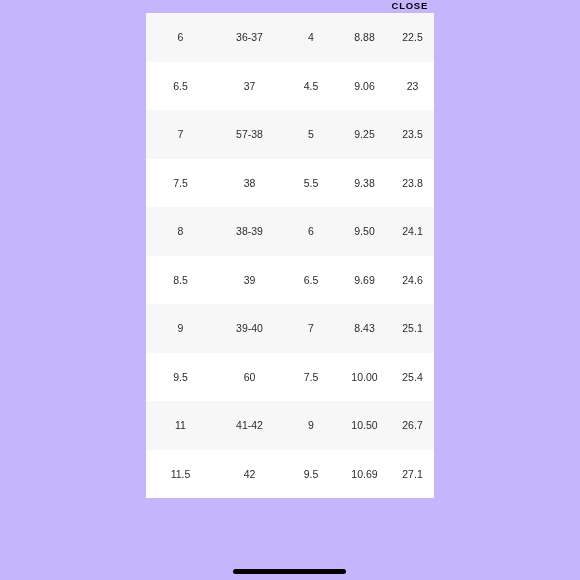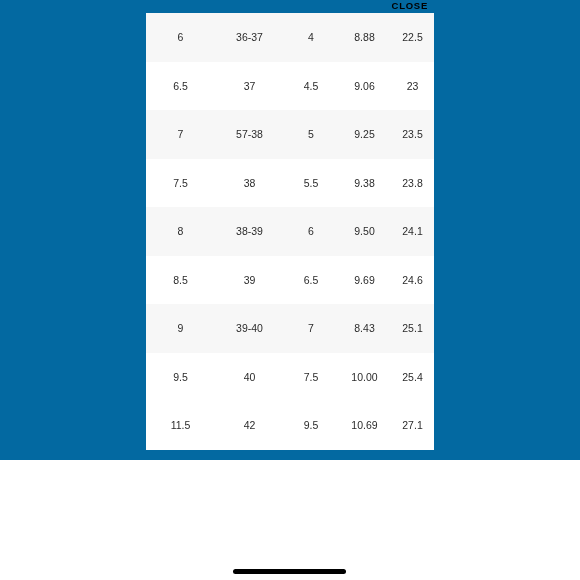--- a/index.html
+++ b/index.html
@@ -4,22 +4,22 @@
 <style>
   * { margin:0; padding:0; box-sizing:border-box; }
   html, body {
     width:580px; height:580px;
     background:#ffffff;
     font-family:"Liberation Sans", sans-serif;
     overflow:hidden;
   }
   #screen {
     position:relative;
-    width:580px; height:460px;
-    background:#0369a1;
+    width:580px; height:580px;
+    background:#c4b5fd;
   }
 
   
   #close-button {
     position:absolute;
     top:0px;
     left:394px;
     width:34px;
     height:12px;
     display:flex;
@@ -138,24 +138,31 @@
         </tr>
         <tr class="stripe">
           <td>9</td>
           <td>39-40</td>
           <td>7</td>
           <td>8.43</td>
           <td>25.1</td>
         </tr>
         <tr class="plain">
           <td>9.5</td>
-          <td>40</td>
+          <td>60</td>
           <td>7.5</td>
           <td>10.00</td>
           <td>25.4</td>
+        </tr>
+        <tr class="stripe">
+          <td>11</td>
+          <td>41-42</td>
+          <td>9</td>
+          <td>10.50</td>
+          <td>26.7</td>
         </tr>
         <tr class="plain">
           <td>11.5</td>
           <td>42</td>
           <td>9.5</td>
           <td>10.69</td>
           <td>27.1</td>
         </tr>
       </tbody>
   </table>

